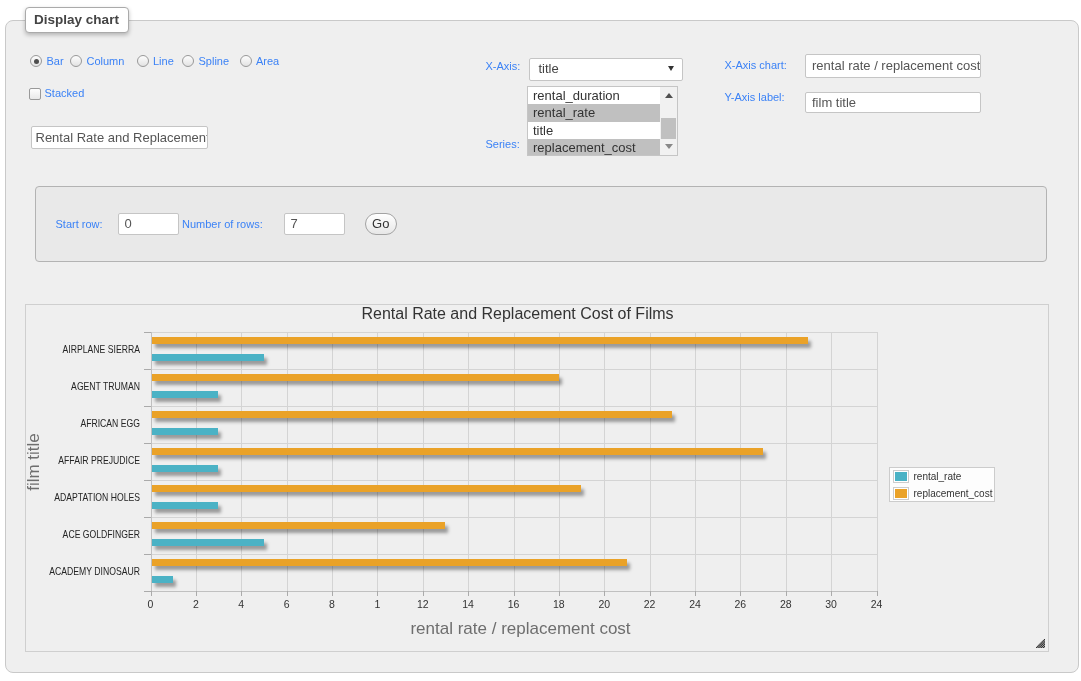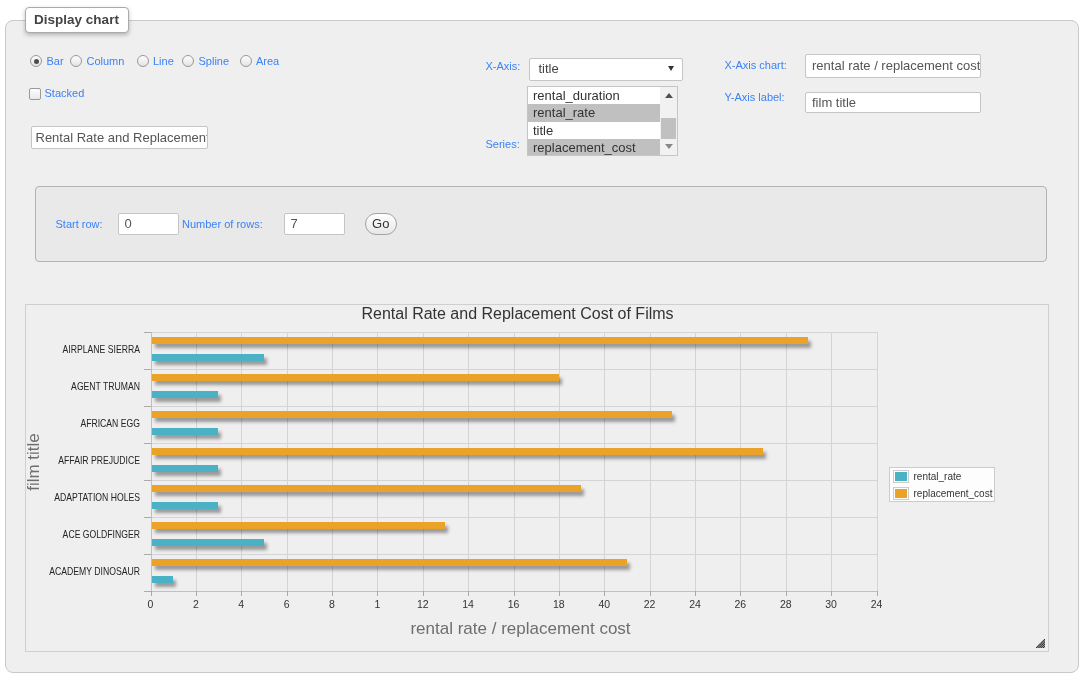--- a/index.html
+++ b/index.html
@@ -105,21 +105,21 @@
 <div class="abs tick" style="left:362.38px;">1</div>
 <div class="abs xtickmark" style="left:422.75px;"></div>
 <div class="abs tick" style="left:407.75px;">12</div>
 <div class="abs xtickmark" style="left:468.12px;"></div>
 <div class="abs tick" style="left:453.12px;">14</div>
 <div class="abs xtickmark" style="left:513.50px;"></div>
 <div class="abs tick" style="left:498.50px;">16</div>
 <div class="abs xtickmark" style="left:558.88px;"></div>
 <div class="abs tick" style="left:543.88px;">18</div>
 <div class="abs xtickmark" style="left:604.25px;"></div>
-<div class="abs tick" style="left:589.25px;">40</div>
+<div class="abs tick" style="left:589.25px;">20</div>
 <div class="abs xtickmark" style="left:649.62px;"></div>
 <div class="abs tick" style="left:634.62px;">22</div>
 <div class="abs xtickmark" style="left:695.00px;"></div>
 <div class="abs tick" style="left:680.00px;">24</div>
 <div class="abs xtickmark" style="left:740.38px;"></div>
 <div class="abs tick" style="left:725.38px;">26</div>
 <div class="abs xtickmark" style="left:785.75px;"></div>
 <div class="abs tick" style="left:770.75px;">28</div>
 <div class="abs xtickmark" style="left:831.12px;"></div>
 <div class="abs tick" style="left:816.12px;text-align:center;">30</div>

